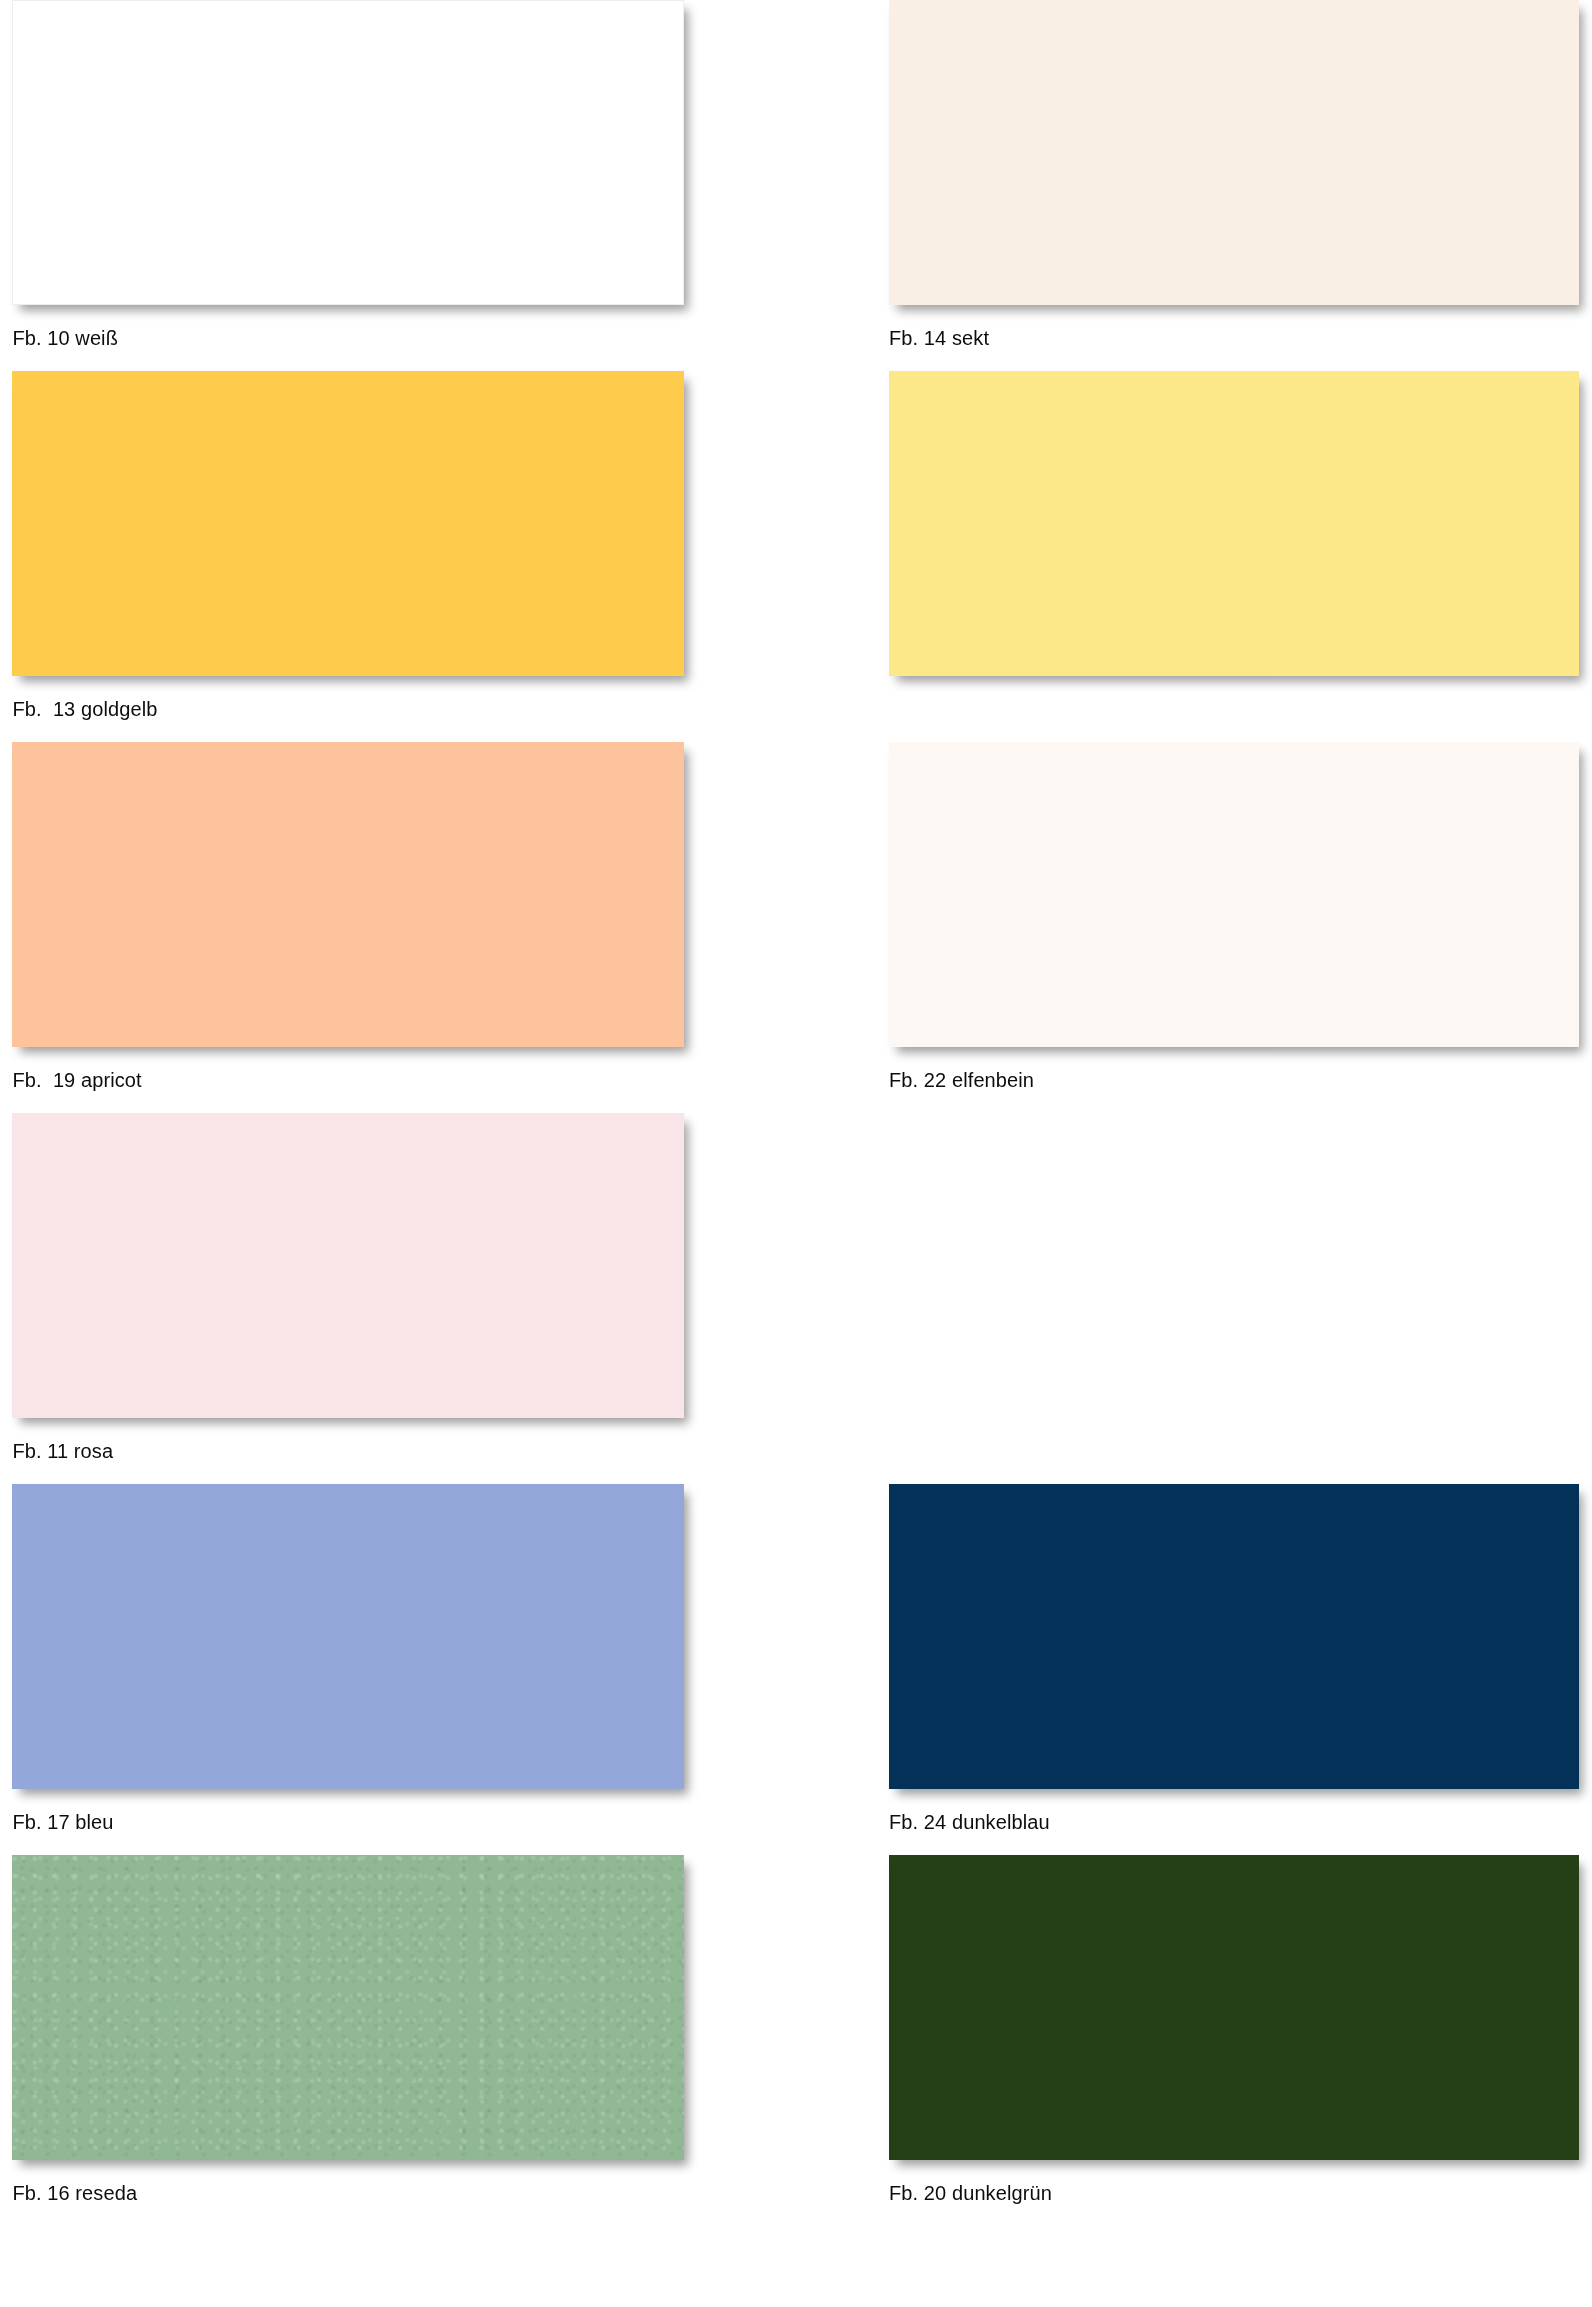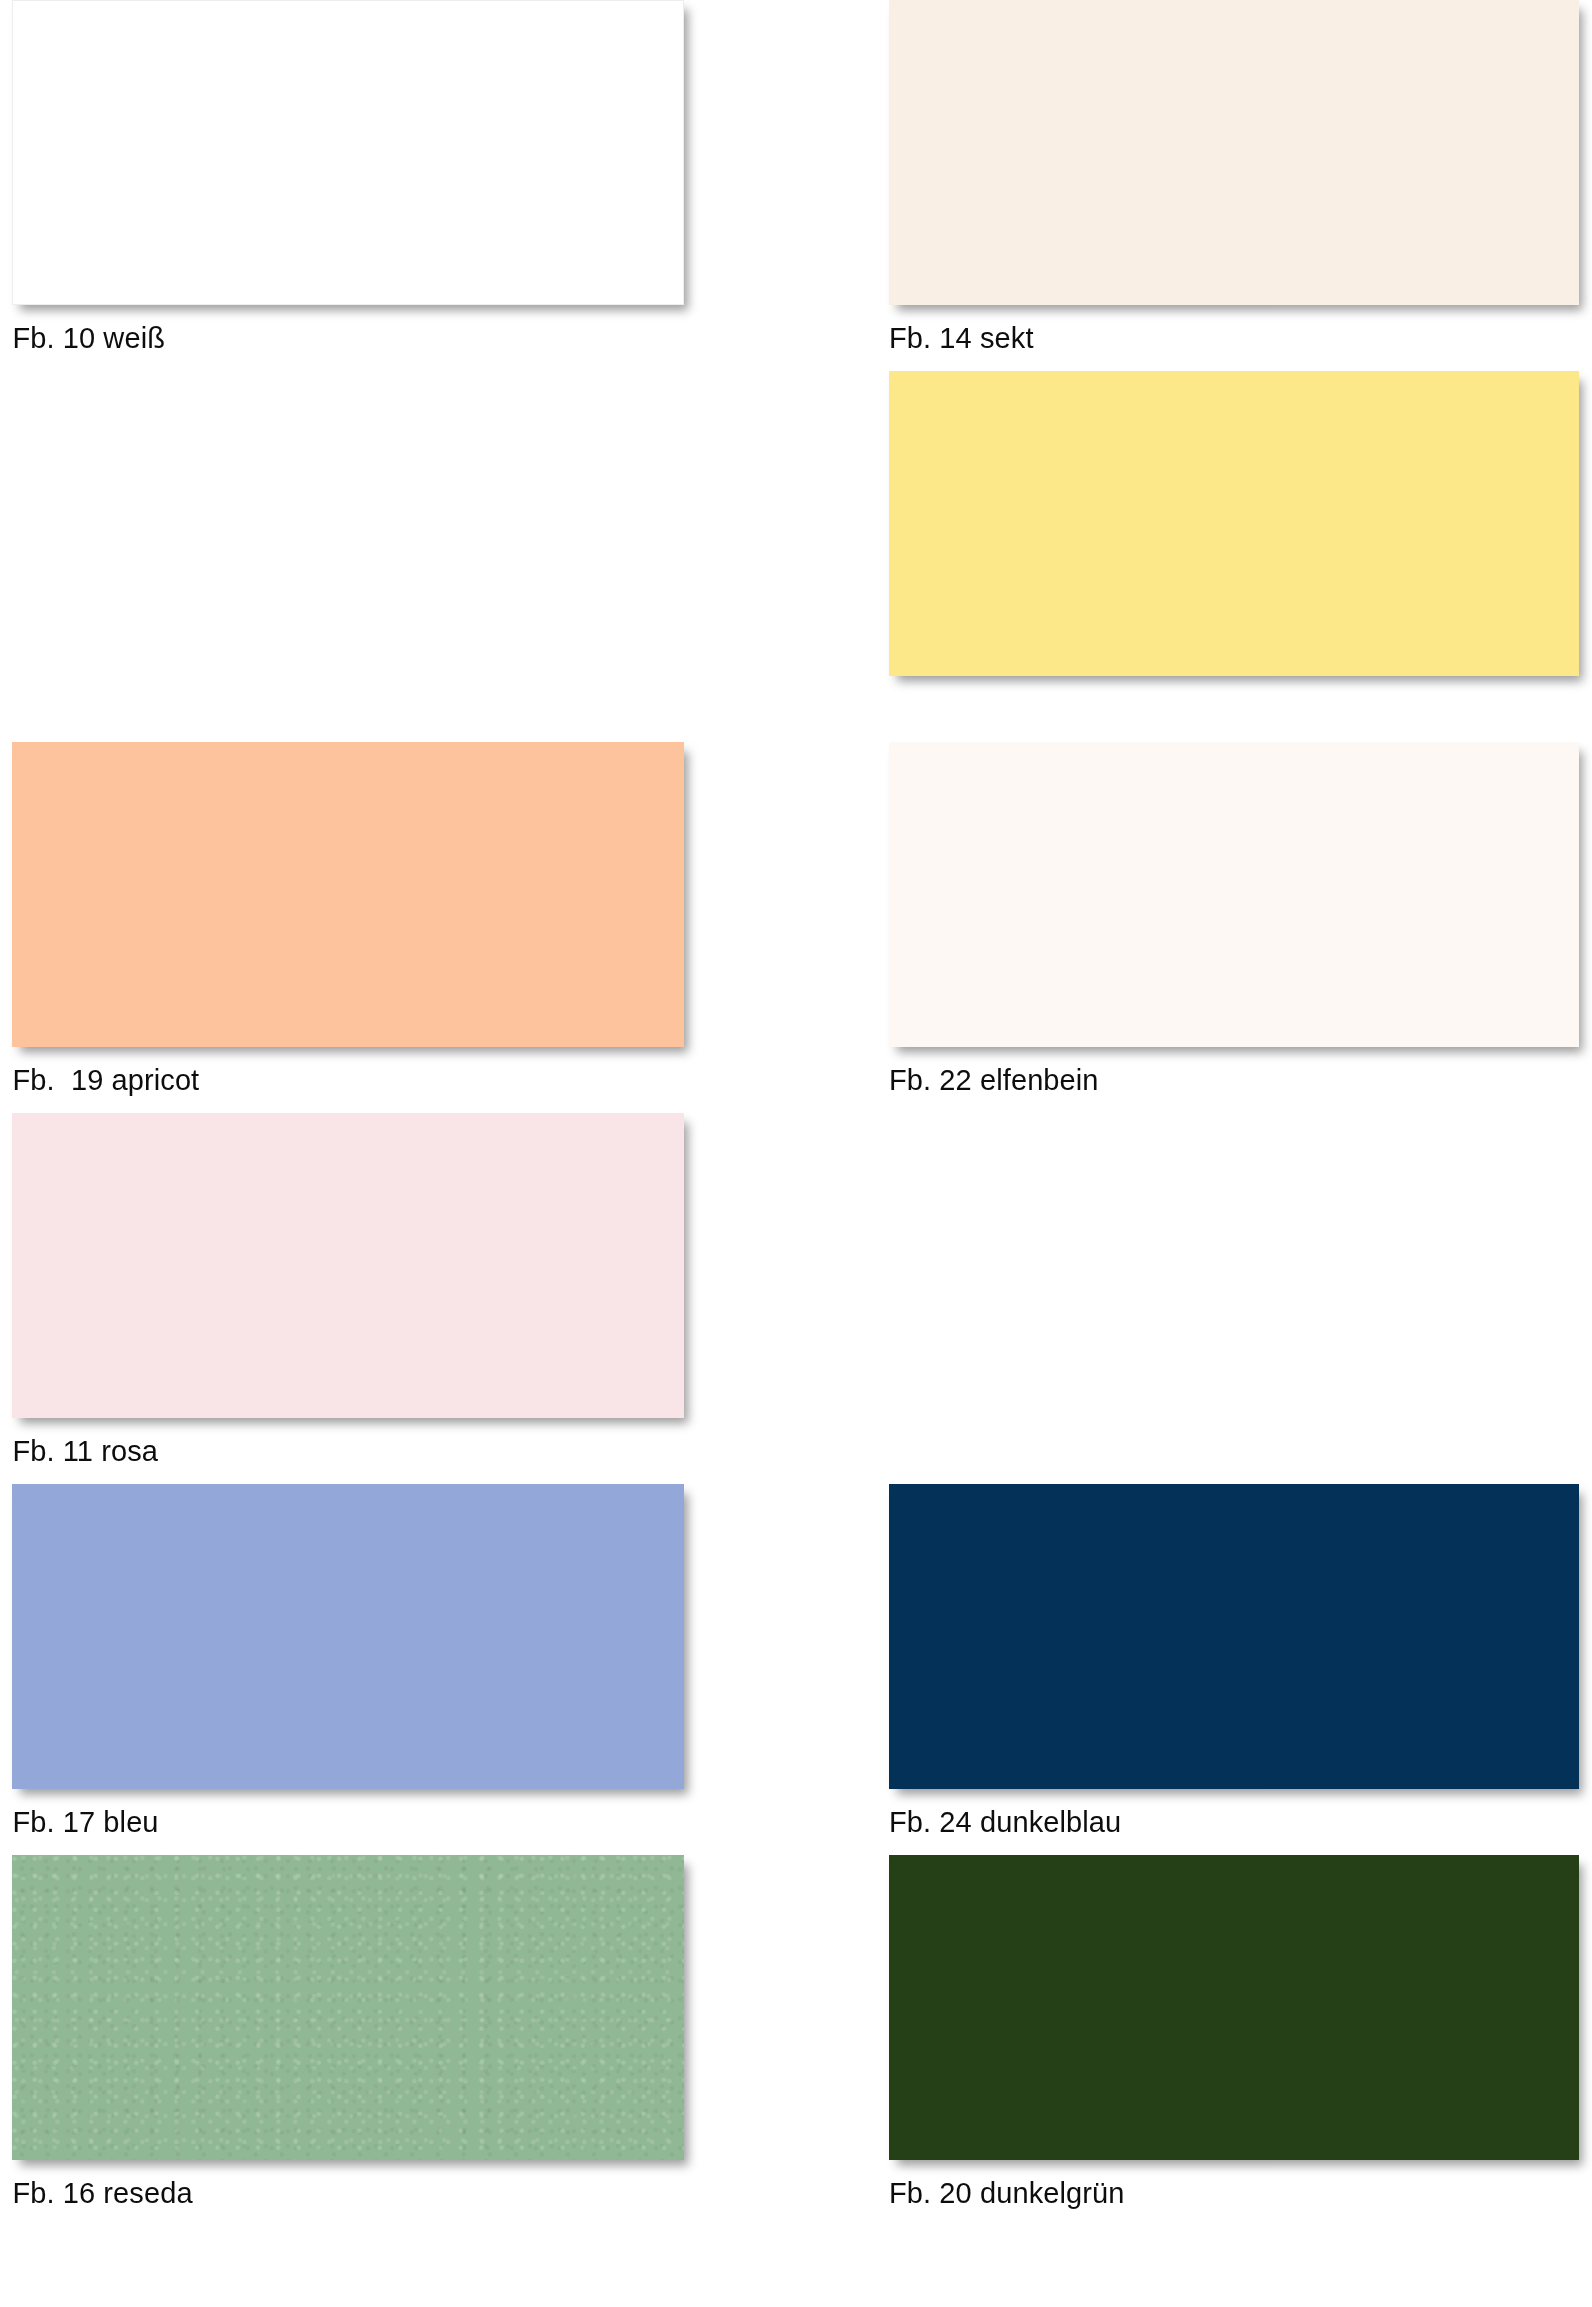--- a/index.html
+++ b/index.html
@@ -83,21 +83,21 @@
 
   
   .chip.outlined {
     border: 0.9px solid #eeeeee;
   }
 
   
   .chip-caption {
     display: block;
     margin-top: 14px;
-    font-size: 29px;
+    font-size: 20px;
     line-height: 39px;
     color: #0d0d0d;
     letter-spacing: 0.1px;
     white-space: pre;
   }
 </style>
 </head>
 <body>
 
 <div id="swatch-sheet">
@@ -106,20 +106,24 @@
         <div class="swatch-cell col-left">
           <div class="chip outlined" title="Fb. 10 weiß" style="background-color: rgb(255, 255, 255);"></div>
           <div class="chip-caption">Fb. 10 weiß</div>
         </div>
         <div class="swatch-cell col-right">
           <div class="chip" title="Fb. 14 sekt" style="background-color: rgb(249, 239, 228);"></div>
           <div class="chip-caption">Fb. 14 sekt</div>
         </div>
       </div>
       <div class="swatch-row">
+        <div class="swatch-cell col-left">
+          <div class="chip" title="Fb.  13 goldgelb" style="background-color: rgb(255, 203, 76);"></div>
+          <div class="chip-caption">Fb.  13 goldgelb</div>
+        </div>
         <div class="swatch-cell col-right">
           <div class="chip" title="Fb. 33 mais" style="background-color: rgb(252, 232, 137);"></div>
         </div>
       </div>
       <div class="swatch-row">
         <div class="swatch-cell col-left">
           <div class="chip" title="Fb.  19 apricot" style="background-color: rgb(252, 195, 156);"></div>
           <div class="chip-caption">Fb.  19 apricot</div>
         </div>
         <div class="swatch-cell col-right">

